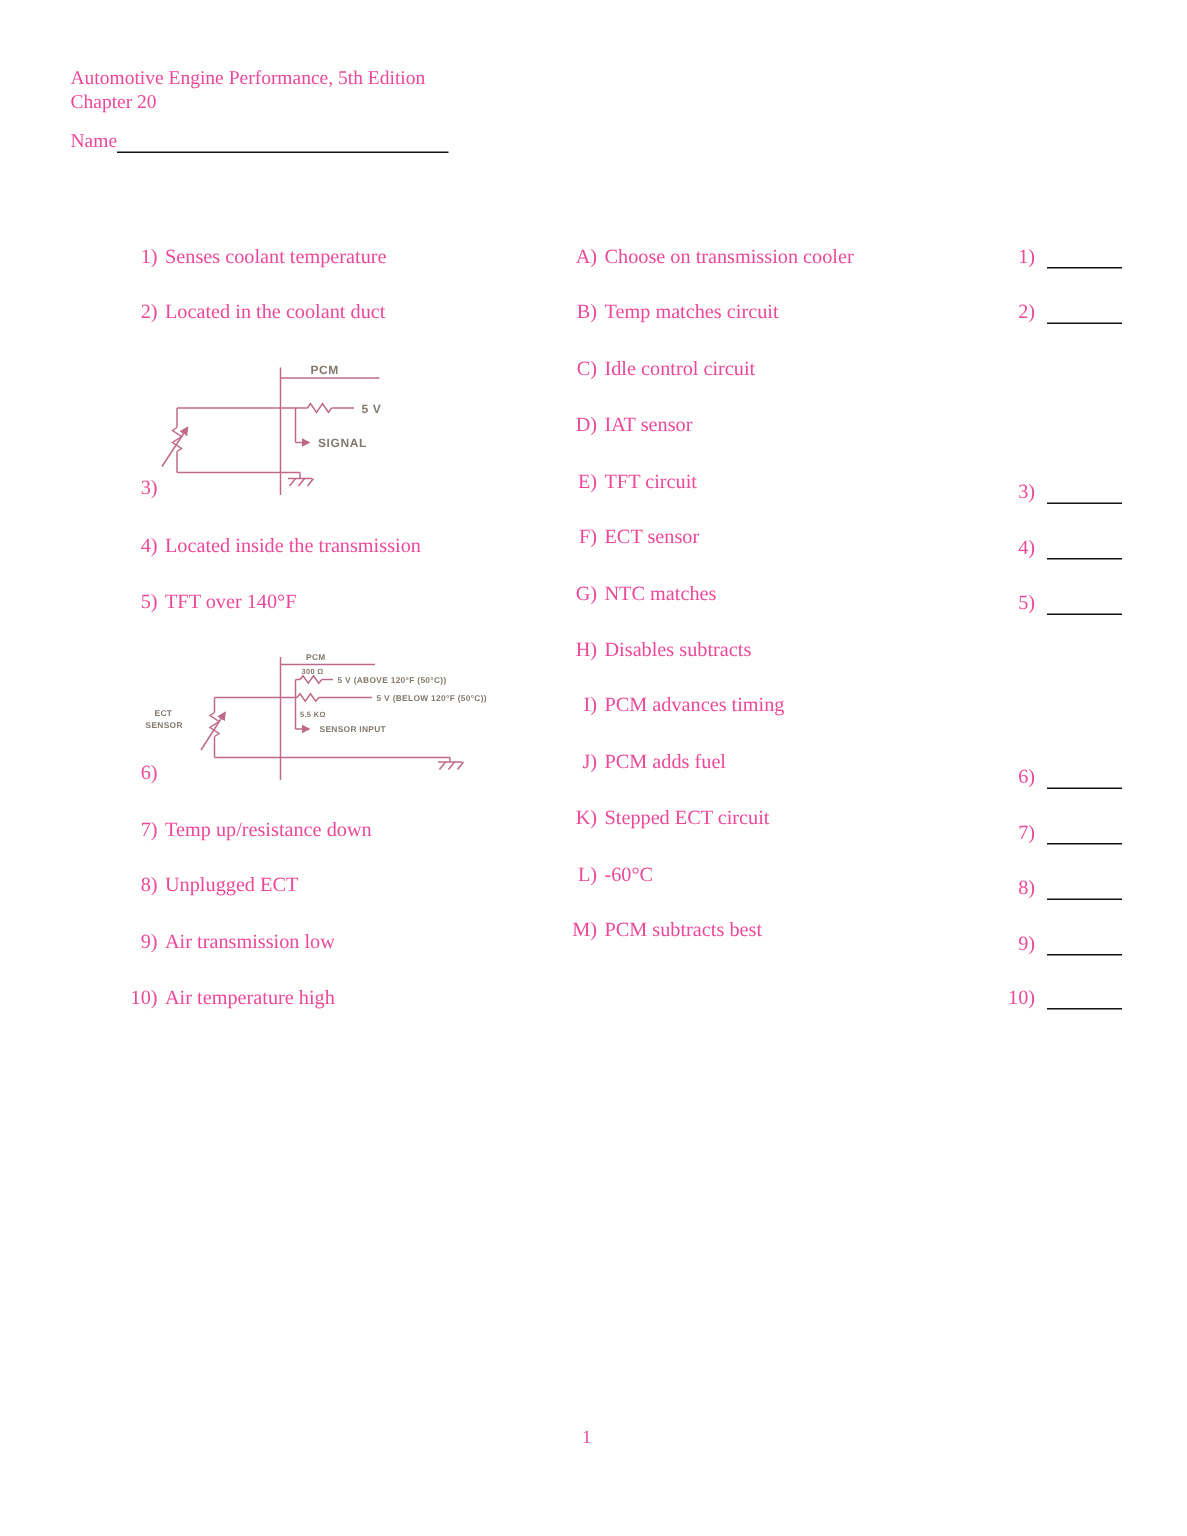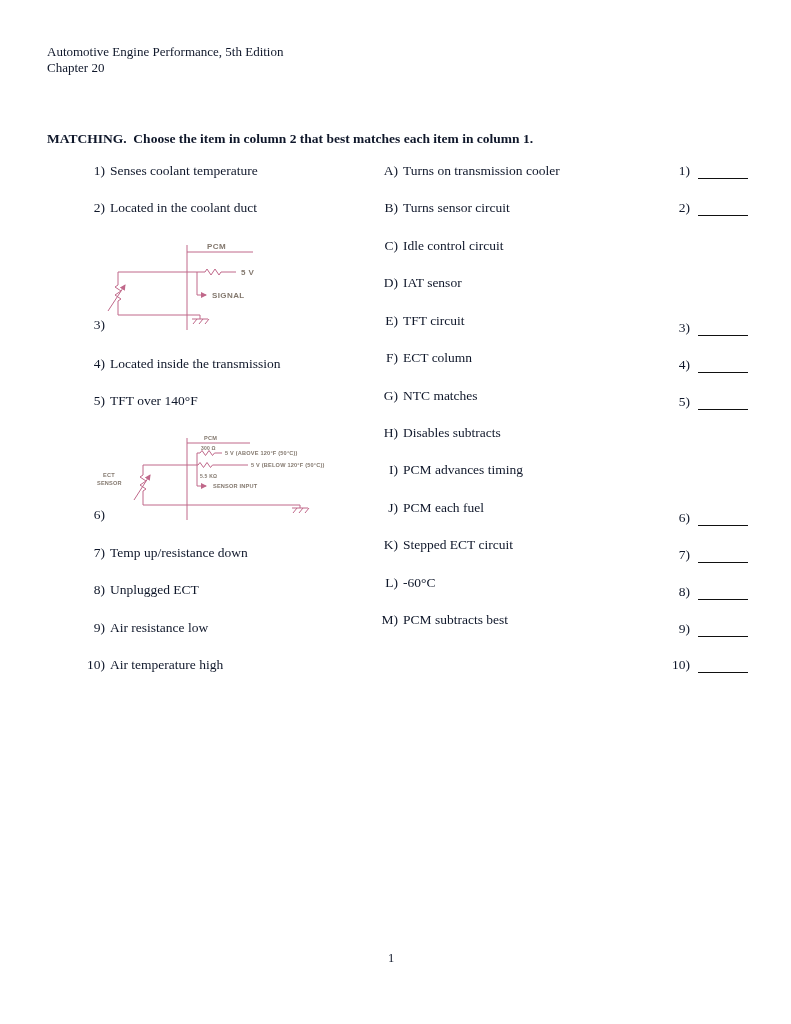--- a/index.html
+++ b/index.html
@@ -1,17 +1,17 @@
 <!DOCTYPE html>
 <html><head>
 <meta charset="utf-8">
 <style>
   html,body{margin:0;padding:0;background:#ffffff;}
   .page{position:relative;width:791px;height:1024px;background:#ffffff;overflow:hidden;
-        font-family:"Liberation Serif", serif;color:#0f172a;}
+        font-family:"Liberation Serif", serif;color:#ec4899;}
   .abs{position:absolute;}
   .hdr{font-size:13px;line-height:16px;}
   .heading{font-size:13.5px;font-weight:bold;white-space:pre-wrap;}
   .row{display:flex;font-size:13.5px;line-height:16px;}
   .row .num{width:57px;text-align:right;margin-right:5px;flex:none;}
   .c2row{display:flex;font-size:13.5px;line-height:16px;}
   .c2row .letter{width:58px;text-align:right;margin-right:5px;flex:none;}
   .arow{display:flex;font-size:13.5px;line-height:16px;}
   .arow .anum{width:86px;text-align:right;flex:none;}
   .ablank{display:inline-block;width:50px;height:15px;border-bottom:1.6px solid #111;margin-left:8px;flex:none;}
@@ -25,22 +25,25 @@
   .wire{stroke:#c0688a;stroke-width:1;fill:none;}
 </style>
 </head>
 <body>
 
 <div class="page">
 
   <div class="abs hdr" style="left:47px;top:44px">Automotive Engine Performance, 5th Edition</div>
   <div class="abs hdr" style="left:47px;top:60px">Chapter 20</div>
 
-
-  <div class="abs heading" style="left:47px;top:131px">MATCHING.  Choose the item in column 2 that best matches each item in column 1.</div>
+  <div class="abs namerow" style="left:47px;top:86px">
+    <span>Name</span>
+    <span class="nameline"></span>
+  </div>
+
 
   <div class="abs row" style="left:48px;top:163px">
     <span class="num">1)</span>
     <span class="txt">Senses coolant temperature</span>
   </div>
   <div class="abs row" style="left:48px;top:200px">
     <span class="num">2)</span>
     <span class="txt">Located in the coolant duct</span>
   </div>
 
@@ -146,66 +149,66 @@
   <div class="abs row" style="left:48px;top:545px">
     <span class="num">7)</span>
     <span class="txt">Temp up/resistance down</span>
   </div>
   <div class="abs row" style="left:48px;top:582px">
     <span class="num">8)</span>
     <span class="txt">Unplugged ECT</span>
   </div>
   <div class="abs row" style="left:48px;top:620px">
     <span class="num">9)</span>
-    <span class="txt">Air resistance low</span>
+    <span class="txt">Air transmission low</span>
   </div>
   <div class="abs row" style="left:48px;top:657px">
     <span class="num">10)</span>
     <span class="txt">Air temperature high</span>
   </div>
 
   <div class="abs c2row" style="left:340px;top:163px">
     <span class="letter">A)</span>
-    <span>Turns on transmission cooler</span>
+    <span>Choose on transmission cooler</span>
   </div>
   <div class="abs c2row" style="left:340px;top:200px">
     <span class="letter">B)</span>
-    <span>Turns sensor circuit</span>
+    <span>Temp matches circuit</span>
   </div>
   <div class="abs c2row" style="left:340px;top:238px">
     <span class="letter">C)</span>
     <span>Idle control circuit</span>
   </div>
   <div class="abs c2row" style="left:340px;top:275px">
     <span class="letter">D)</span>
     <span>IAT sensor</span>
   </div>
   <div class="abs c2row" style="left:340px;top:313px">
     <span class="letter">E)</span>
     <span>TFT circuit</span>
   </div>
   <div class="abs c2row" style="left:340px;top:350px">
     <span class="letter">F)</span>
-    <span>ECT column</span>
+    <span>ECT sensor</span>
   </div>
   <div class="abs c2row" style="left:340px;top:388px">
     <span class="letter">G)</span>
     <span>NTC matches</span>
   </div>
   <div class="abs c2row" style="left:340px;top:425px">
     <span class="letter">H)</span>
     <span>Disables subtracts</span>
   </div>
   <div class="abs c2row" style="left:340px;top:462px">
     <span class="letter">I)</span>
     <span>PCM advances timing</span>
   </div>
   <div class="abs c2row" style="left:340px;top:500px">
     <span class="letter">J)</span>
-    <span>PCM each fuel</span>
+    <span>PCM adds fuel</span>
   </div>
   <div class="abs c2row" style="left:340px;top:537px">
     <span class="letter">K)</span>
     <span>Stepped ECT circuit</span>
   </div>
   <div class="abs c2row" style="left:340px;top:575px">
     <span class="letter">L)</span>
     <span>-60°C</span>
   </div>
   <div class="abs c2row" style="left:340px;top:612px">

